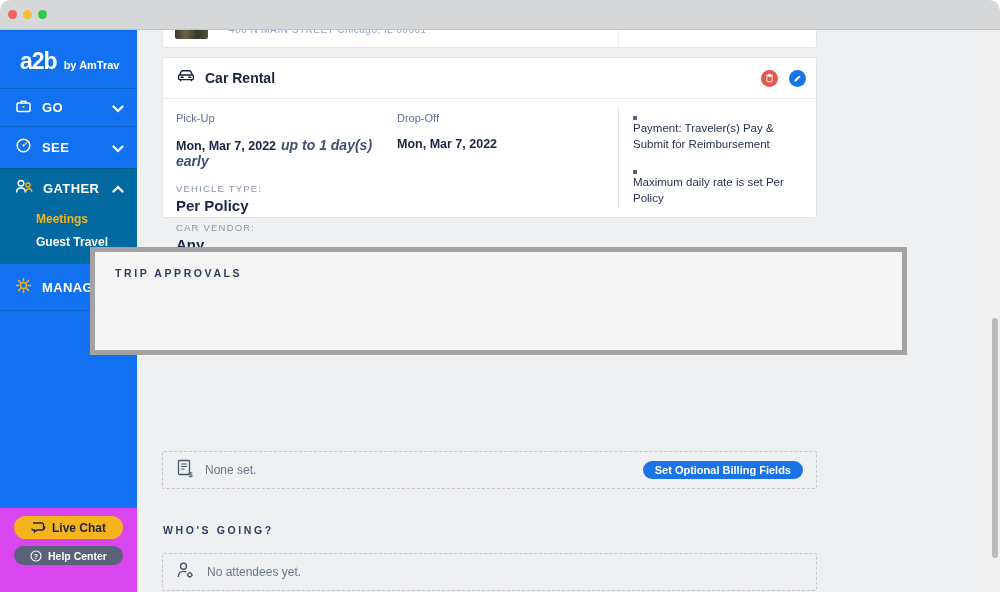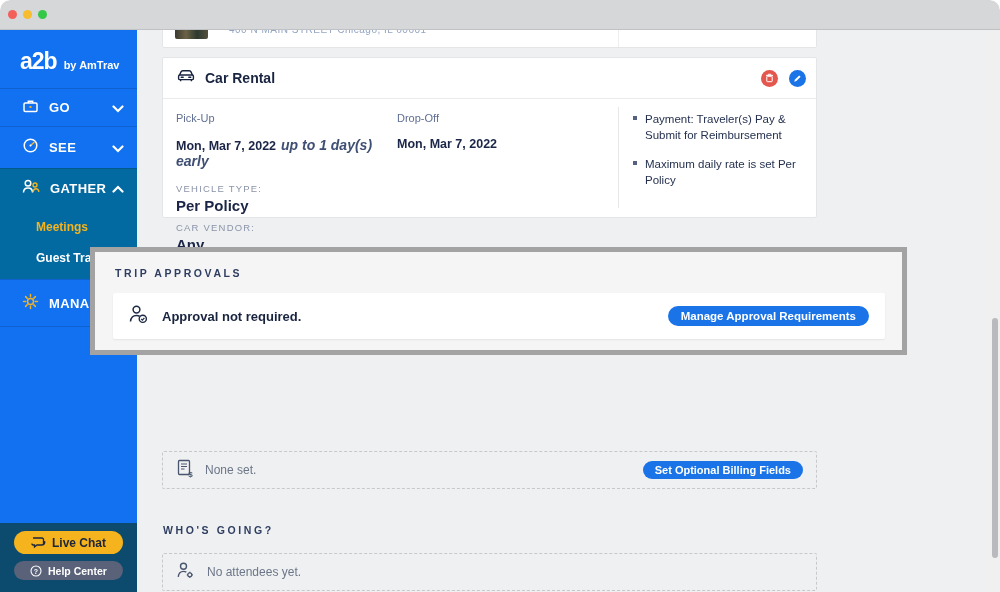--- a/index.html
+++ b/index.html
@@ -11,33 +11,33 @@
             border-bottom:1px solid #c0c1c4;border-radius:10px 10px 0 0;z-index:10;
             display:flex;align-items:center;padding-left:8px;}
   .dot{width:9px;height:9px;border-radius:50%;margin-right:6px;}
   .dot.red{background:#f3605a;} .dot.yellow{background:#f7bd2f;} .dot.green{background:#34c748;}
   
   .sidebar{position:absolute;left:0;top:30px;bottom:0;width:137px;background:#1171f0;z-index:1;
            display:flex;flex-direction:column;color:#fff;}
   .logo{height:58px;display:flex;align-items:baseline;padding:18px 0 0 20px;}
   .brand{font-size:23px;font-weight:bold;letter-spacing:-1px;}
   .byline{font-size:11px;font-weight:bold;margin-left:7px;}
-  .navrow{height:38px;display:flex;align-items:center;padding-left:22px;position:relative;
+  .navrow{height:38px;display:flex;align-items:center;padding-left:15px;position:relative;
           border-top:1px solid rgba(0,0,0,0.14);cursor:pointer;}
   .navrow .lbl{font-size:13px;font-weight:bold;letter-spacing:0.4px;margin-left:10px;}
   .navrow .chev{position:absolute;right:13px;top:50%;transform:translateY(-50%);}
   .navrow.see{height:42px;}
   .gather-block{background:#0369a1;border-top:1px solid rgba(0,0,0,0.14);padding-bottom:10px;text-align:center;}
   .gather-block .navrow{border-top:none;}
   .subitem{padding-left:36px;height:23px;display:flex;align-items:center;font-size:12px;
-           font-weight:bold;cursor:pointer;margin-top:8px;}
+           font-weight:bold;cursor:pointer;}
   .subitem.active{color:#f3b41f;}
   .navrow.manage{height:48px;border-bottom:1px solid rgba(0,0,0,0.14);}
   .side-fill{flex:1;}
-  .side-footer{height:69px;background:#0c4a6e;padding:8px 4px 0 14px;}
+  .side-footer{height:84px;background:#d946ef;padding:8px 4px 0 14px;}
   .pill{width:109px;border-radius:12px;display:flex;align-items:center;justify-content:center;cursor:pointer;}
   .pill.chat{height:23px;background:#f5b31d;color:#1c2539;font-size:12px;font-weight:bold;}
   .pill.help{height:19px;background:#5a6279;color:#fff;font-size:10.5px;font-weight:bold;margin-top:7px;}
   .pill svg{margin-right:6px;}
   
   .main{position:absolute;left:137px;top:30px;right:0;bottom:0;background:#eef0f1;z-index:2;}
   .card{position:absolute;background:#fff;border:1px solid #e4e5e7;border-radius:2px;}
   .top-card{left:25px;top:-20px;width:655px;height:38px;overflow:hidden;}
   .thumb{position:absolute;left:12px;top:15px;width:33px;height:13px;border-radius:2px;
          background:linear-gradient(90deg,#3a3a30,#6c6246,#2e3a2e,#54503c);}
@@ -56,21 +56,21 @@
   .col1{position:absolute;left:13px;top:13px;width:215px;}
   .col2{position:absolute;left:234px;top:13px;}
   .col3{position:absolute;left:455px;top:8px;right:10px;bottom:10px;
         border-left:1px solid #e6e7e9;padding:4px 0 0 14px;}
   .flabel{font-size:11px;color:#5f6f92;margin-bottom:13px;}
   .fdate{font-size:12.5px;font-weight:bold;color:#1a2547;}
   .fnote{font-size:14px;font-style:italic;color:#3f4f73;margin-left:5px;font-weight:bold;}
   .klabel{font-size:9.5px;letter-spacing:1.2px;color:#8b94a9;margin-bottom:3px;}
   .kvalue{font-size:15px;font-weight:bold;color:#1a2547;}
   .mt14{margin-top:14px;} .mt8{margin-top:8px;}
-  .bullet-item{display:flex;margin-bottom:13px;}
+  .bullet-item{display:flex;margin-bottom:13px;flex-direction:column;}
   .sq{flex:none;width:4px;height:4px;background:#55617f;margin:5px 8px 0 0;}
   .btxt{font-size:11.5px;color:#25314f;line-height:1.4;}
   
   .trip-box{position:absolute;left:-47px;top:217px;width:817px;height:108px;
             border:5px solid #a3a3a3;background:#f5f5f6;z-index:5;}
   .sec-heading{font-size:10.5px;font-weight:bold;letter-spacing:2.6px;color:#2e3d60;}
   .trip-box .sec-heading{margin:15px 0 0 20px;}
   .approval-card{margin:14px 17px 0 18px;height:46px;background:#fff;border-radius:2px;
                  box-shadow:0 1px 2px rgba(0,0,0,0.07);display:flex;align-items:center;
                  padding:0 16px 0 15px;}
@@ -240,33 +240,20 @@
           <div class="bullet-item">
             <span class="sq"></span>
             <span class="btxt">Maximum daily rate is set Per Policy</span>
           </div>
         </div>
       </div>
     </div>
 
     <div class="trip-box">
       <div class="sec-heading">TRIP APPROVALS</div>
-      <div class="approval-card">
-        <span>
-          <svg width="22" height="21" viewBox="0 0 22 21" fill="none">
-            <circle cx="8.5" cy="5.6" r="3.4" stroke="#1d2945" stroke-width="1.5"></circle>
-            <path d="M2.5 17.5c.4-3.8 2.8-6 6-6 1.2 0 2.3.3 3.2.9" stroke="#1d2945" stroke-width="1.5"></path>
-            <circle cx="14.8" cy="14.8" r="3.6" stroke="#1d2945" stroke-width="1.4" fill="#fff"></circle>
-            <path d="m13.2 14.9 1.2 1.2 2-2.2" stroke="#1d2945" stroke-width="1.3" fill="none"></path>
-          </svg>
-        </span>
-        <span class="approval-text">Approval not required.</span>
-        <span class="spacer"></span>
-        <button class="btn-blue">Manage Approval Requirements</button>
-      </div>
     </div>
 
     <div class="dashed-box billing-boxpos">
       <span>
         <svg width="18" height="19" viewBox="0 0 18 19" fill="none">
           <rect x="2.5" y="1.5" width="11" height="14" rx="1" stroke="#4a566f" stroke-width="1.3"></rect>
           <path d="M5 5h6M5 7.5h6M5 10h3.5" stroke="#4a566f" stroke-width="1.1"></path>
           <text x="12.3" y="17.5" font-size="8" fill="#4a566f" font-family="Liberation Sans,sans-serif" font-weight="bold">$</text>
         </svg>
       </span>

